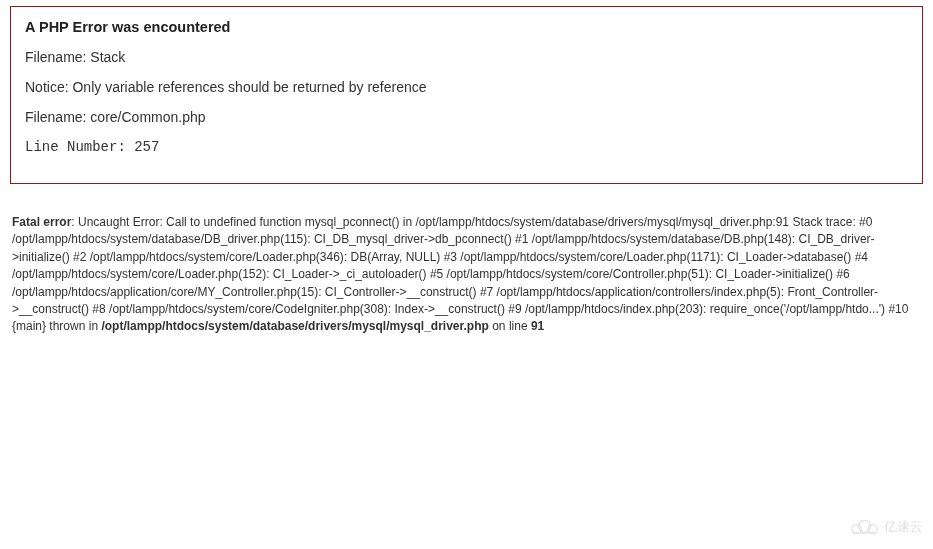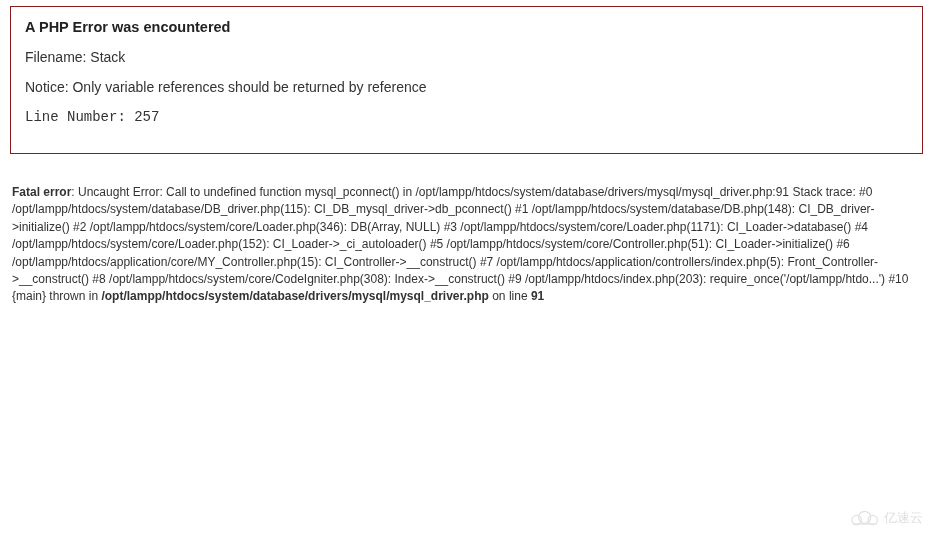--- a/index.html
+++ b/index.html
@@ -40,21 +40,21 @@
       font-size: 12px;
       line-height: 1.45;
       color: #333;
     }
     .fatal-block b {
       font-weight: bold;
     }
     .watermark {
       position: absolute;
       right: 10px;
-      bottom: 21px;
+      bottom: 12px;
       opacity: 0.28;
       color: #888;
       font-size: 13px;
       display: flex;
       align-items: center;
       gap: 3px;
     }
     .watermark svg {
       width: 34px;
       height: 20px;
@@ -65,20 +65,23 @@
 
 <div class="error-box">
   <div class="error-title">A PHP Error was encountered</div>
   <div class="error-line">
     <span>Filename: </span><span>Stack</span>
   </div>
   <div class="error-line">
     <span>Notice: </span><span>Only variable references should be returned by reference</span>
   </div>
   <div class="error-line">
+    <span>Filename: </span><span>core/Common.php</span>
+  </div>
+  <div class="error-line">
     <span>Line Number: </span><span>257</span>
   </div>
 </div>
 
 <div class="fatal-block">
   <b>Fatal error</b><span>: Uncaught Error: Call to undefined function mysql_pconnect() in /opt/lampp/htdocs/system/database/drivers/mysql/mysql_driver.php:91 Stack trace: #0 /opt/lampp/htdocs/system/database/DB_driver.php(115): CI_DB_mysql_driver-&gt;db_pconnect() #1 /opt/lampp/htdocs/system/database/DB.php(148): CI_DB_driver-&gt;initialize() #2 /opt/lampp/htdocs/system/core/Loader.php(346): DB(Array, NULL) #3 /opt/lampp/htdocs/system/core/Loader.php(1171): CI_Loader-&gt;database() #4 /opt/lampp/htdocs/system/core/Loader.php(152): CI_Loader-&gt;_ci_autoloader() #5 /opt/lampp/htdocs/system/core/Controller.php(51): CI_Loader-&gt;initialize() #6 /opt/lampp/htdocs/application/core/MY_Controller.php(15): CI_Controller-&gt;__construct() #7 /opt/lampp/htdocs/application/controllers/index.php(5): Front_Controller-&gt;__construct() #8 /opt/lampp/htdocs/system/core/CodeIgniter.php(308): Index-&gt;__construct() #9 /opt/lampp/htdocs/index.php(203): require_once('/opt/lampp/htdo...') #10 {main} thrown in </span><b>/opt/lampp/htdocs/system/database/drivers/mysql/mysql_driver.php</b><span> on line </span><b>91</b>
 </div>
 
 <div class="watermark">
   <svg viewBox="0 0 50 30">

